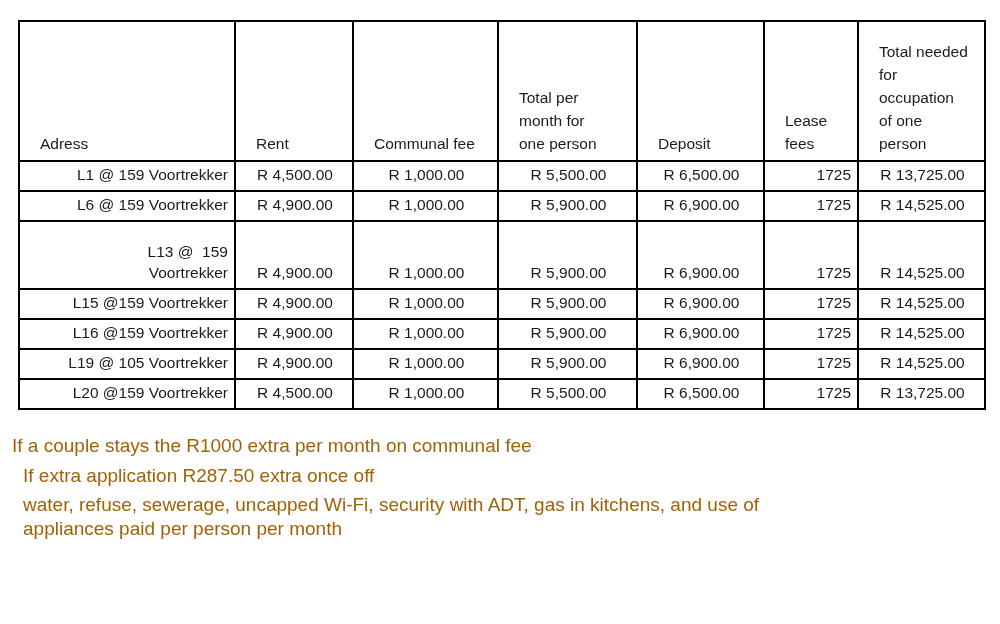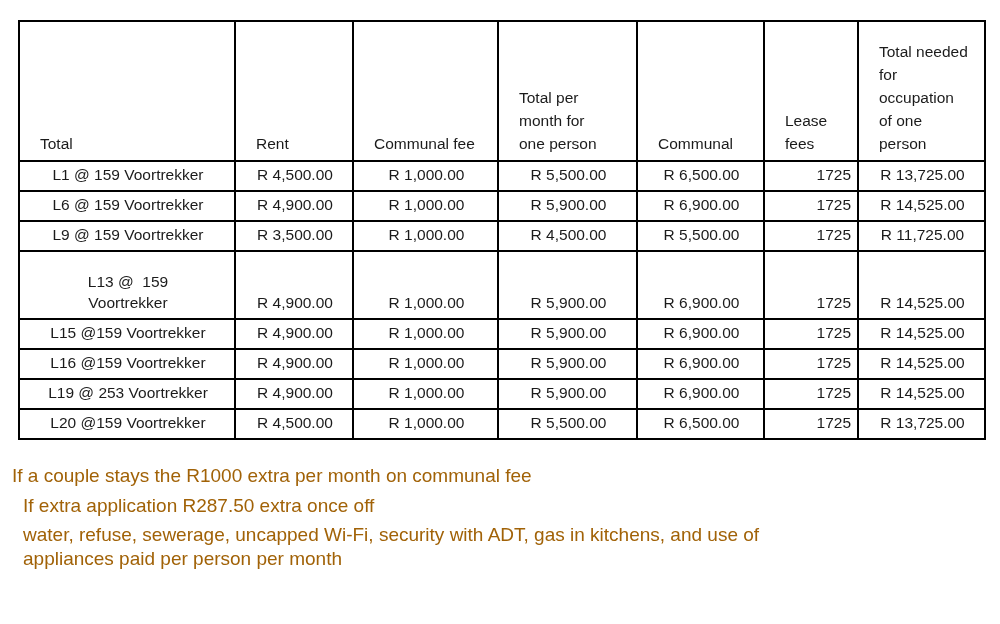--- a/index.html
+++ b/index.html
@@ -32,21 +32,21 @@
     white-space: pre-line;
     line-height: 23px;
     padding: 4px 4px 5px 20px;
   }
   tr.r { height: 29px; }
   tr.r-tall { height: 68px; }
   table.rental td {
     line-height: 21px;
     padding: 2px 6px 5px 8px;
   }
-  td.c-addr { text-align: center; white-space: pre-wrap; line-height: 23px; }
+  td.c-addr { text-align: right; white-space: pre-wrap; line-height: 23px; }
   td.c-money { text-align: center; padding-left: 12px; padding-right: 6px; }
   td.c-lease { text-align: right; padding-right: 12px; border-radius: 9px; }
 
   .notes { margin: 24px 0 0 12px; }
   .notes p.note {
     margin: 0 0 6px 0;
     font-size: 19px;
     line-height: 23.5px;
     white-space: pre-line;
     color: #a16207;
@@ -64,27 +64,27 @@
       <col style="width:216px">
       <col style="width:118px">
       <col style="width:145px">
       <col style="width:139px">
       <col style="width:127px">
       <col style="width:94px">
       <col style="width:127px">
     </colgroup>
     <thead>
       <tr>
-        <th>Total</th>
+        <th>Adress</th>
         <th>Rent</th>
         <th>Communal fee</th>
         <th>Total per
 month for
 one person</th>
-        <th>Communal</th>
+        <th>Deposit</th>
         <th>Lease
 fees</th>
         <th>Total needed
 for
 occupation
 of one
 person</th>
       </tr>
     </thead>
     <tbody>
@@ -98,29 +98,20 @@
         <td class="c-money">R 13,725.00</td>
       </tr>
       <tr class="r">
         <td class="c-addr">L6 @ 159 Voortrekker</td>
         <td class="c-money">R 4,900.00</td>
         <td class="c-money">R 1,000.00</td>
         <td class="c-money">R 5,900.00</td>
         <td class="c-money">R 6,900.00</td>
         <td class="c-lease">1725</td>
         <td class="c-money">R 14,525.00</td>
-      </tr>
-      <tr class="r">
-        <td class="c-addr">L9 @ 159 Voortrekker</td>
-        <td class="c-money">R 3,500.00</td>
-        <td class="c-money">R 1,000.00</td>
-        <td class="c-money">R 4,500.00</td>
-        <td class="c-money">R 5,500.00</td>
-        <td class="c-lease">1725</td>
-        <td class="c-money">R 11,725.00</td>
       </tr>
       <tr class="r-tall">
         <td class="c-addr">L13 @  159
 Voortrekker</td>
         <td class="c-money">R 4,900.00</td>
         <td class="c-money">R 1,000.00</td>
         <td class="c-money">R 5,900.00</td>
         <td class="c-money">R 6,900.00</td>
         <td class="c-lease">1725</td>
         <td class="c-money">R 14,525.00</td>
@@ -137,21 +128,21 @@
       <tr class="r">
         <td class="c-addr">L16 @159 Voortrekker</td>
         <td class="c-money">R 4,900.00</td>
         <td class="c-money">R 1,000.00</td>
         <td class="c-money">R 5,900.00</td>
         <td class="c-money">R 6,900.00</td>
         <td class="c-lease">1725</td>
         <td class="c-money">R 14,525.00</td>
       </tr>
       <tr class="r">
-        <td class="c-addr">L19 @ 253 Voortrekker</td>
+        <td class="c-addr">L19 @ 105 Voortrekker</td>
         <td class="c-money">R 4,900.00</td>
         <td class="c-money">R 1,000.00</td>
         <td class="c-money">R 5,900.00</td>
         <td class="c-money">R 6,900.00</td>
         <td class="c-lease">1725</td>
         <td class="c-money">R 14,525.00</td>
       </tr>
       <tr class="r">
         <td class="c-addr">L20 @159 Voortrekker</td>
         <td class="c-money">R 4,500.00</td>

